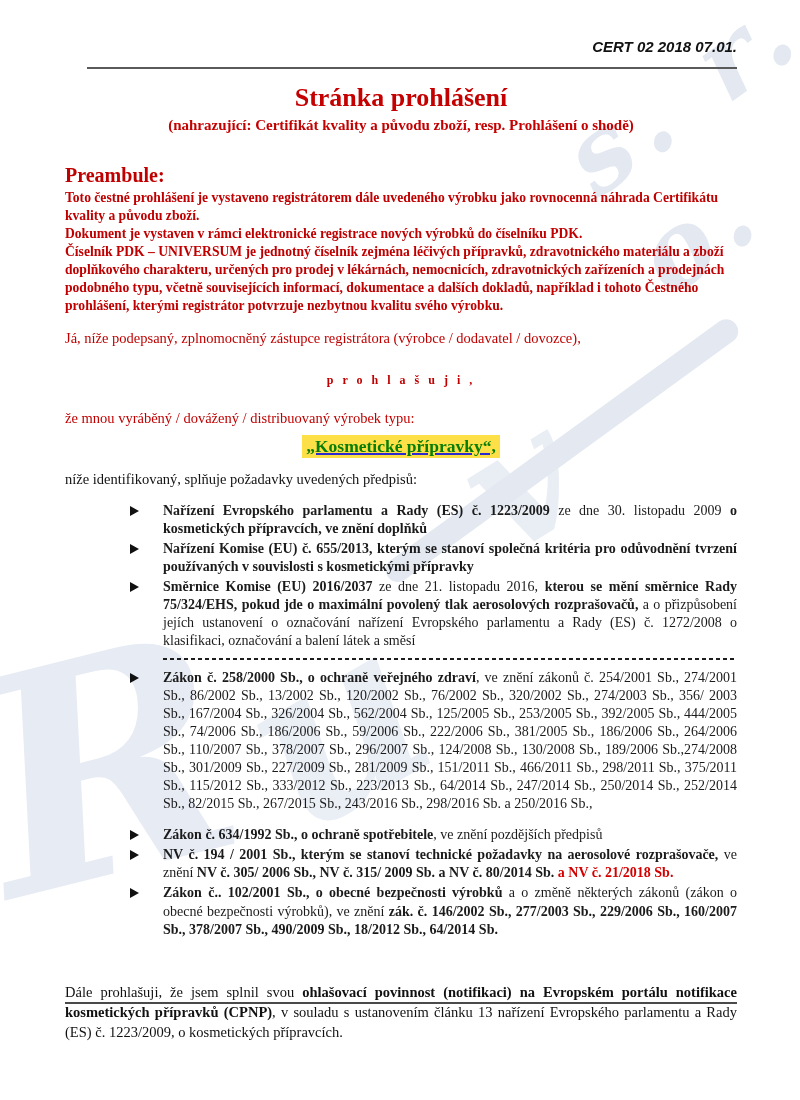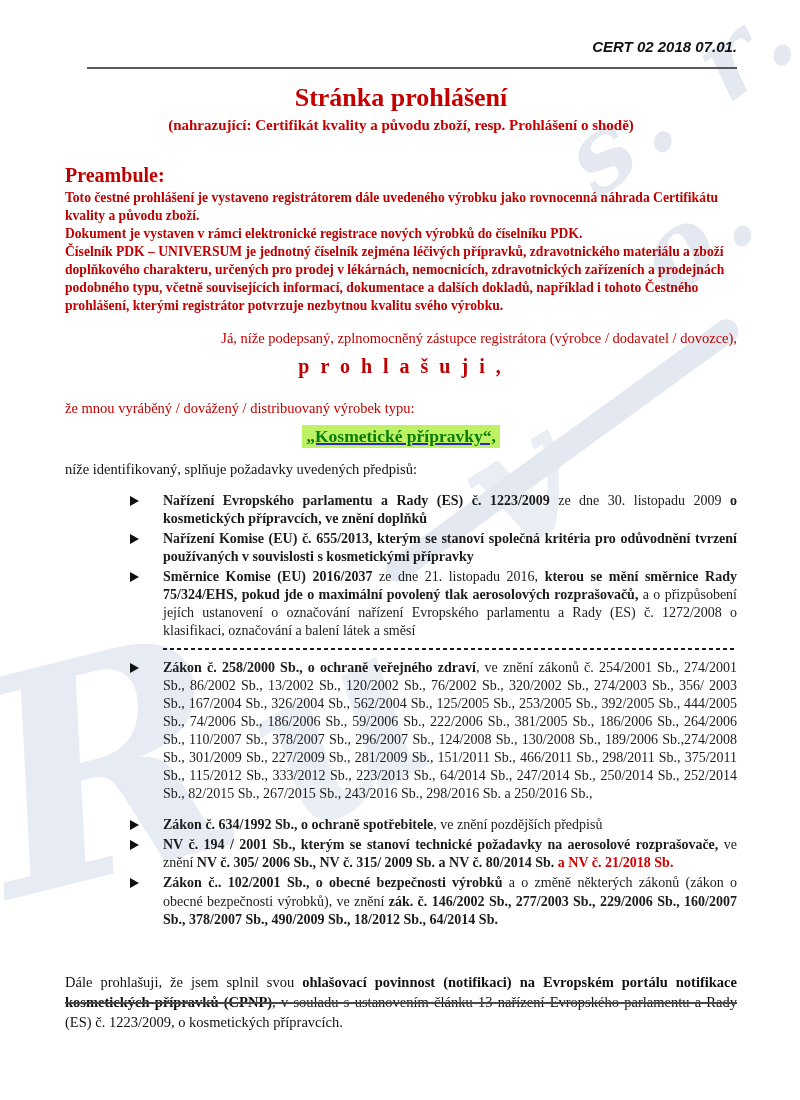--- a/index.html
+++ b/index.html
@@ -22,25 +22,25 @@
   
   .page{position:absolute;inset:0;z-index:1;padding:38px 63px 8px 65px;box-sizing:border-box;}
   .doc-code{text-align:right;font-family:"Liberation Sans",sans-serif;font-style:italic;
             font-weight:bold;font-size:15px;color:#111;}
   .head-rule{border:none;border-top:2px solid #5a5a5a;margin:12px 0 0 22px;}
   .title{margin-top:14px;text-align:center;font-size:26px;font-weight:bold;color:#c40000;}
   .subtitle{text-align:center;font-size:15px;font-weight:bold;color:#c40000;margin-top:4px;}
   .pre-head{margin-top:30px;font-size:20px;font-weight:bold;color:#c00000;}
   .pre-body{font-size:13.6px;font-weight:bold;color:#c00000;line-height:1.32;margin-top:2px;}
   .pre-body p{margin:0;}
-  .intro{margin-top:15px;text-align:right;font-size:14.5px;color:#c00000;}
-  .verb{margin-top:8px;text-align:center;font-size:20px;font-weight:bold;color:#c00000;letter-spacing:3px;}
+  .intro{margin-top:15px;text-align:left;font-size:14.5px;color:#c00000;}
+  .verb{margin-top:26px;text-align:center;font-size:12px;font-weight:bold;color:#c00000;letter-spacing:3px;}
   .prodline{margin-top:22px;font-size:14.5px;color:#c00000;}
   .prodname-wrap{margin-top:8px;text-align:center;}
-  .prodname{display:inline-block;background:#bef264;color:#067d06;font-weight:bold;font-size:17.5px;
+  .prodname{display:inline-block;background:#fde047;color:#067d06;font-weight:bold;font-size:17.5px;
             padding:1px 4px;text-decoration:underline;text-decoration-color:#2a2ad0;
             text-decoration-thickness:2px;}
   .compliance{margin-top:13px;font-size:14.5px;color:#111;}
   .reg-list{margin-top:14px;margin-left:63px;font-size:14px;line-height:1.29;}
   .li{position:relative;padding-left:35px;text-align:justify;margin-bottom:2px;}
   .tri{position:absolute;left:2px;top:4px;width:0;height:0;border-left:9px solid #111;
        border-top:5px solid transparent;border-bottom:5px solid transparent;}
   .b{font-weight:bold;}
   .rb{font-weight:bold;color:#d40000;}
   .divider{height:2px;margin:8px 0 9px 35px;

